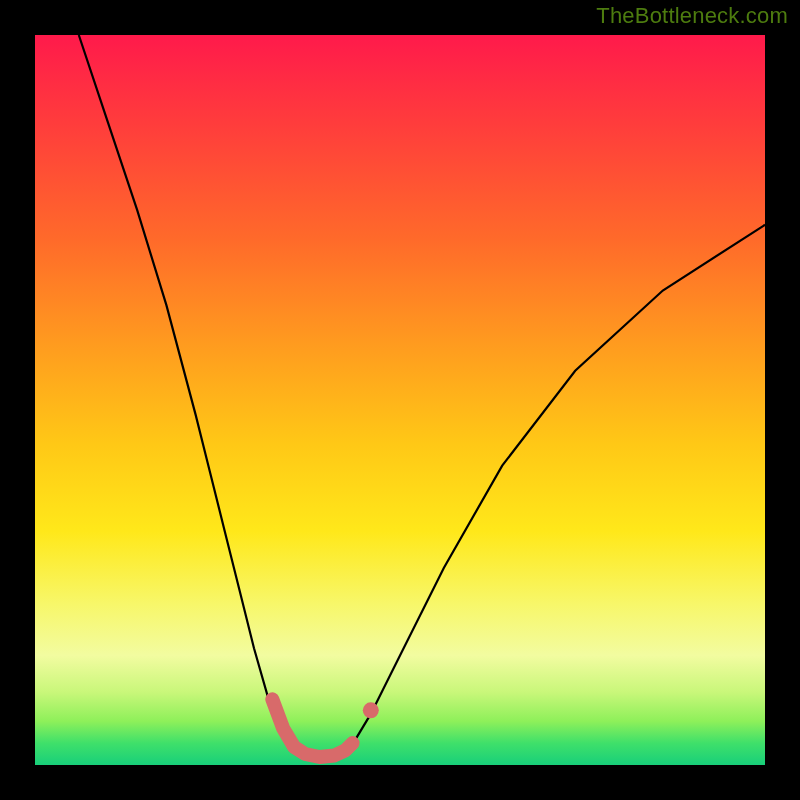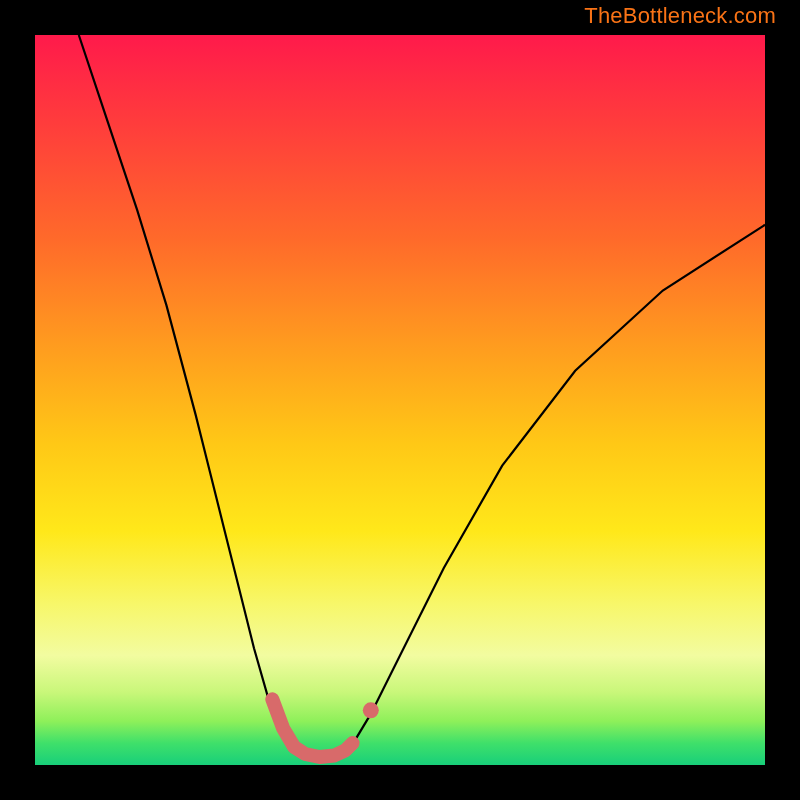--- a/index.html
+++ b/index.html
@@ -37,22 +37,22 @@
       #f2fca0 85%,
       #c9f77a 90%,
       #8ef05a 94%,
       #3fe06a 97%,
       #18cf7a 100%
     );
   }
   .watermark {
     position: absolute;
     top: 3px;
-    right: 24px;
-    color: #f97316;
+    right: 12px;
+    color: #4d7c0f;
     font-size: 22px;
     letter-spacing: 0.2px;
     font-weight: 500;
   }
   svg.curves {
     position: absolute;
     left: 0;
     top: 0;
     width: 730px;
     height: 730px;

